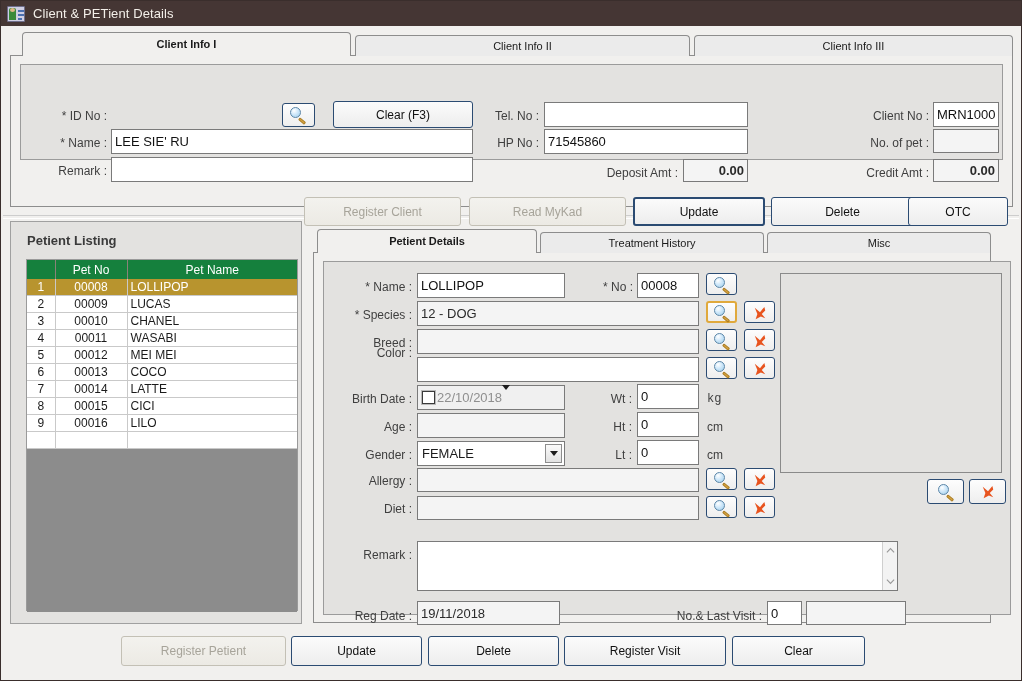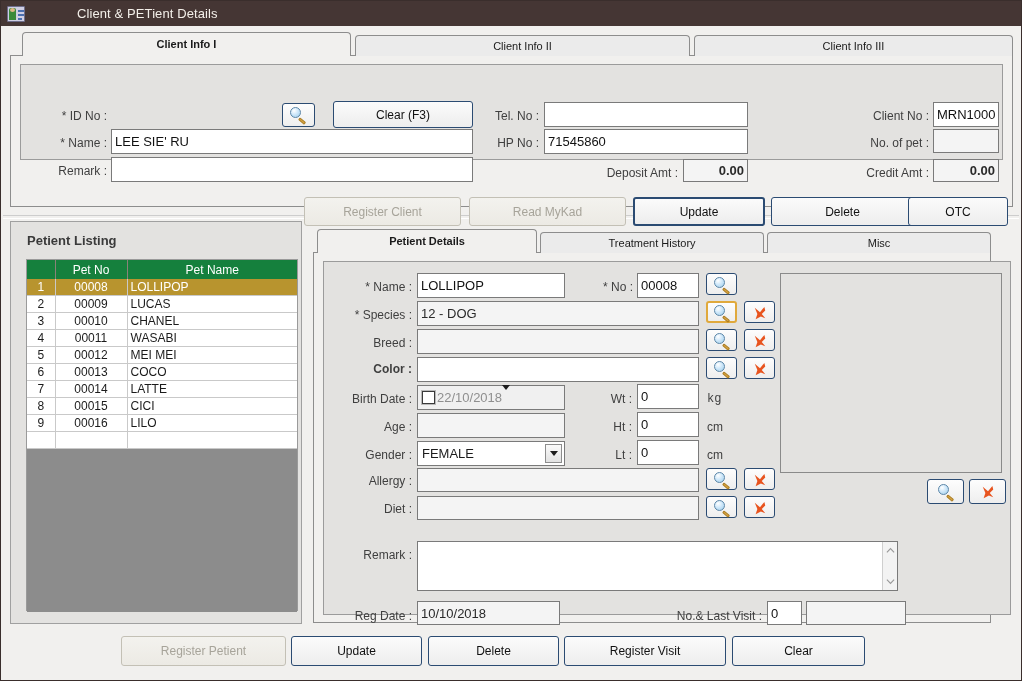--- a/index.html
+++ b/index.html
@@ -8,21 +8,21 @@
     background:#f0f0f0;
     font-family:"Liberation Sans","DejaVu Sans",sans-serif;
     font-size:12px;color:#1b1b1b;
     -webkit-font-smoothing:none;
   }
   .win{width:1022px;height:681px;position:relative;background:#f1f0ee;
        border:1px solid #3a2e2c;box-sizing:border-box;}
 
   
   .titlebar{height:25px;background:#453634;display:flex;align-items:center;
-            padding:0 6px;box-sizing:border-box;gap:44px;}
+            padding:0 6px;box-sizing:border-box;}
   .titlebar .tb-icon{width:18px;height:16px;position:relative;margin-right:8px;
         background:#cfcfe4;border:1px solid #6d6d8a;box-sizing:border-box;border-radius:1px;}
   .tb-icon .person{position:absolute;left:1px;top:1px;width:7px;height:12px;background:#3b8a3b;border-radius:2px 2px 0 0;}
   .tb-icon .head{position:absolute;left:2px;top:1px;width:5px;height:4px;background:#e0b888;border-radius:50%;}
   .tb-icon .l1,.tb-icon .l2,.tb-icon .l3{position:absolute;left:10px;height:2px;background:#4a6fb0;}
   .tb-icon .l1{top:3px;width:6px;}
   .tb-icon .l2{top:7px;width:6px;}
   .tb-icon .l3{top:11px;width:4px;}
   .titlebar .title{color:#f3efe9;font-size:13px;letter-spacing:.1px;}
 
@@ -302,21 +302,21 @@
       <div class="abs iconbtn" style="left:392px;top:76px;">
         <div class="mag"></div>
           <div class="maghandle"></div>
       </div>
       <div class="abs birdbtn" style="left:430px;top:76px;">
         <svg class="bird" viewBox="0 0 16 16">
           <path d="M2 2 L8 7 L13 1 L14 5 L10 9 L14 14 L9 12 L3 15 L5 9 Z" fill="#e8541f"></path>
         </svg>
       </div>
 
-      <div class="abs lbl" style="left:20px;top:109px;width:78px;font-weight:bold;">Color :</div>
+      <div class="abs lbl" style="left:20px;top:93px;width:78px;">Color :</div>
       <div class="abs inp" style="left:103px;top:104px;width:282px;height:25px;"></div>
       <div class="abs iconbtn" style="left:392px;top:104px;">
         <div class="mag"></div>
           <div class="maghandle"></div>
       </div>
       <div class="abs birdbtn" style="left:430px;top:104px;">
         <svg class="bird" viewBox="0 0 16 16">
           <path d="M2 2 L8 7 L13 1 L14 5 L10 9 L14 14 L9 12 L3 15 L5 9 Z" fill="#e8541f"></path>
         </svg>
       </div>
@@ -384,21 +384,21 @@
           <svg class="chev" style="top:4px;" viewBox="0 0 10 10">
             <path d="M1 7 L5 3 L9 7" stroke="#999" stroke-width="1.3" fill="none"></path>
           </svg>
           <svg class="chev" style="bottom:4px;" viewBox="0 0 10 10">
             <path d="M1 3 L5 7 L9 3" stroke="#999" stroke-width="1.3" fill="none"></path>
           </svg>
         </div>
       </div>
 
       <div class="abs lbl" style="left:20px;top:356px;width:78px;">Reg Date :</div>
-      <div class="abs inp ro" style="left:103px;top:348px;width:143px;height:24px;">10/10/2018</div>
+      <div class="abs inp ro" style="left:103px;top:348px;width:143px;height:24px;">19/11/2018</div>
       <div class="abs lbl" style="left:330px;top:356px;width:118px;">No.&amp; Last  Visit :</div>
       <div class="abs inp" style="left:453px;top:348px;width:35px;height:24px;">0</div>
       <div class="abs inp ro" style="left:492px;top:348px;width:100px;height:24px;"></div>
 
       <div class="abs picbox" style="left:466px;top:20px;width:222px;height:200px;"></div>
       <div class="abs iconbtn" style="left:613px;top:226px;width:37px;height:25px;">
         <div class="mag" style="left:10px;top:4px;"></div>
           <div class="maghandle" style="left:19px;top:14px;"></div>
       </div>
       <div class="abs birdbtn" style="left:655px;top:226px;width:37px;height:25px;">

